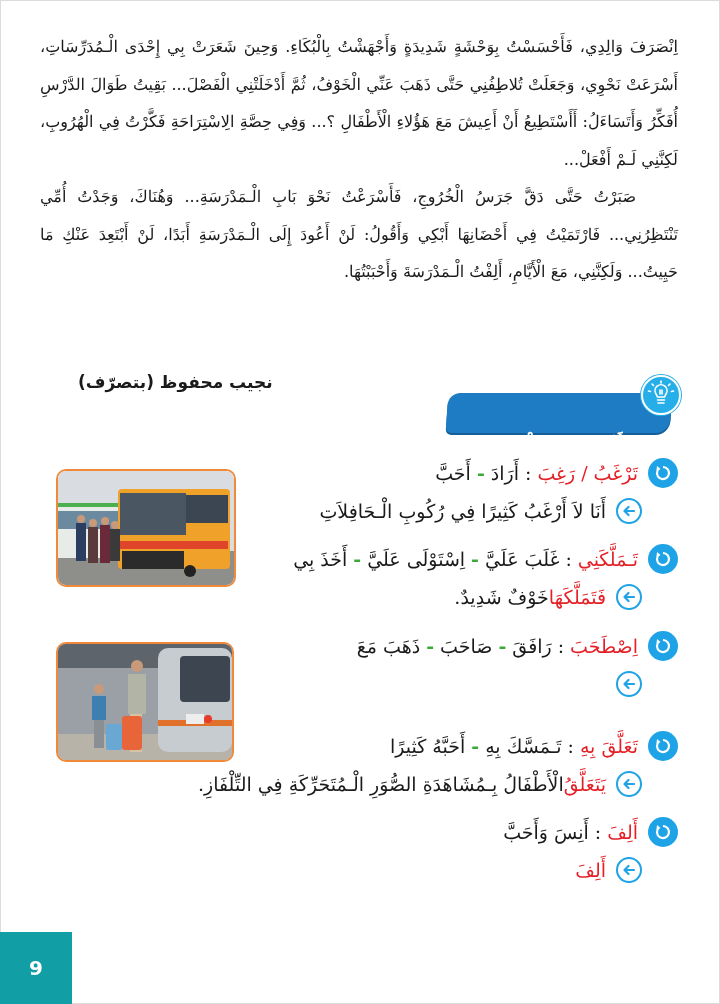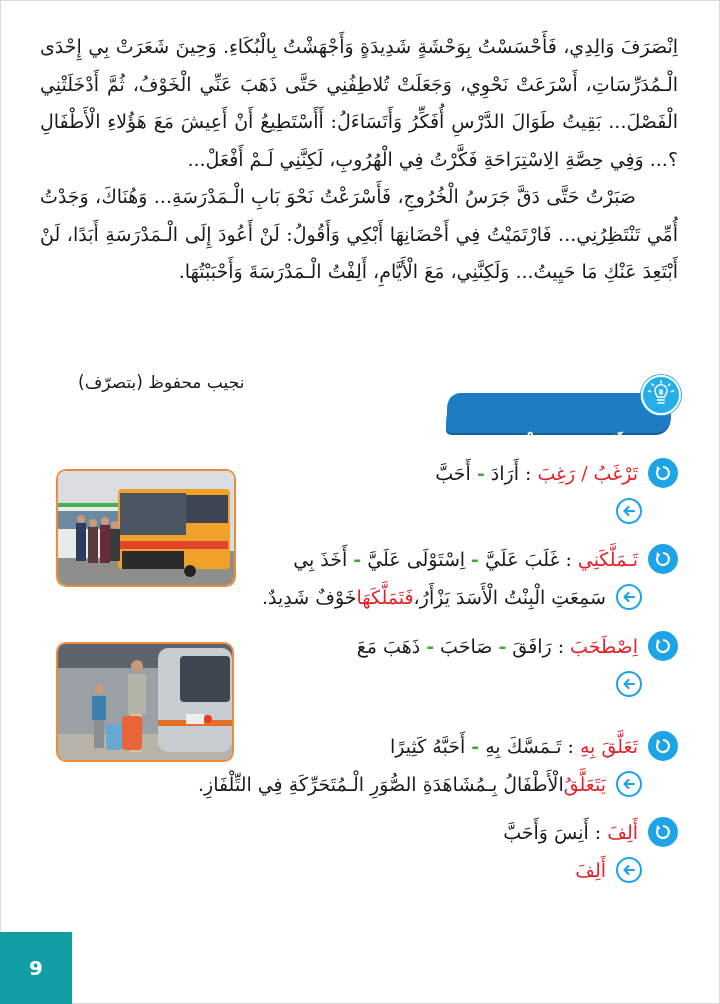--- a/index.html
+++ b/index.html
@@ -9,27 +9,27 @@
       font-family: "DejaVu Serif", serif;
       color: #1a1a1a;
     }
     .page-frame {
       position: absolute; left: 0; top: 0; width: 718px; height: 1002px;
       border: 1px solid #dcdcdc;
     }
     .story {
       position: absolute; left: 40px; right: 42px; top: 28px;
       direction: rtl; text-align: justify;
-      font-size: 19px; line-height: 37.5px;
+      font-size: 16px; line-height: 37.5px;
     }
     .story p { margin: 0; }
     .story .indent { text-indent: 42px; }
     .author {
       position: absolute; left: 78px; top: 372px;
-      direction: rtl; font-size: 17px; font-weight: normal;
+      direction: rtl; font-size: 17px; font-weight: bold;
       font-family: "DejaVu Sans", sans-serif;
     }
     .section-badge {
       position: absolute; left: 447px; top: 393px; width: 224px; height: 40px;
       background: #1d7cc4; border-radius: 12px 6px 14px 6px;
       transform: skewX(-4deg);
       box-shadow: 0 2px 0 #155f96;
     }
     .section-title {
       position: absolute; left: 452px; top: 395px; width: 200px; height: 36px;
@@ -116,20 +116,21 @@
     <span>أَرَادَ</span>
     <span class="sep">-</span>
     <span>أَحَبَّ</span>
   </div>
   <div class="vocab-row example">
     <span class="arrow-icon">
       <svg width="14" height="14" viewBox="0 0 14 14">
           <path d="M12 7 H3 M6.5 3 L2.5 7 L6.5 11" stroke="#1ea3e6" stroke-width="2.2" fill="none" stroke-linecap="round" stroke-linejoin="round"></path>
         </svg>
     </span>
+    <span>أَنَا لاَ أَرْغَبُ كَثِيرًا فِي رُكُوبِ الْـحَافِلاَتِ</span>
   </div>
 </div>
 
 <div class="vocab" style="top:540px;">
   <div class="vocab-row">
     <span class="ring-icon">
       <svg width="18" height="18" viewBox="0 0 18 18">
           <path d="M5 4.5 A6 6 0 1 0 9 3" stroke="#fff" stroke-width="2.2" fill="none"></path>
           <path d="M3 2 L6.5 5 L2.5 6.5 Z" fill="#fff"></path>
         </svg>
@@ -141,21 +142,20 @@
     <span>اِسْتَوْلَى عَلَيَّ</span>
     <span class="sep">-</span>
     <span>أَخَذَ بِي</span>
   </div>
   <div class="vocab-row example">
     <span class="arrow-icon">
       <svg width="14" height="14" viewBox="0 0 14 14">
           <path d="M12 7 H3 M6.5 3 L2.5 7 L6.5 11" stroke="#1ea3e6" stroke-width="2.2" fill="none" stroke-linecap="round" stroke-linejoin="round"></path>
         </svg>
     </span>
-    <span>سَمِعَتِ الْبِنْتُ الْأَسَدَ يَزْأَرُ، </span>
     <span class="term">فَتَمَلَّكَهَا</span>
     <span> خَوْفٌ شَدِيدٌ.</span>
   </div>
 </div>
 
 <div class="vocab" style="top:627px;">
   <div class="vocab-row">
     <span class="ring-icon">
       <svg width="18" height="18" viewBox="0 0 18 18">
           <path d="M5 4.5 A6 6 0 1 0 9 3" stroke="#fff" stroke-width="2.2" fill="none"></path>

